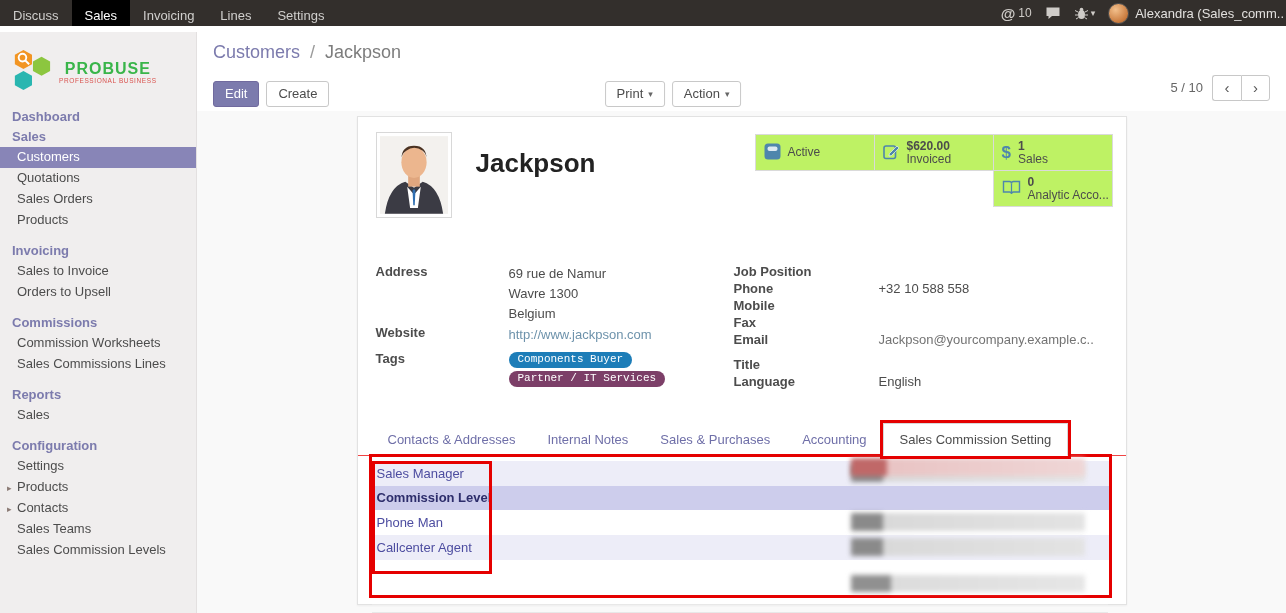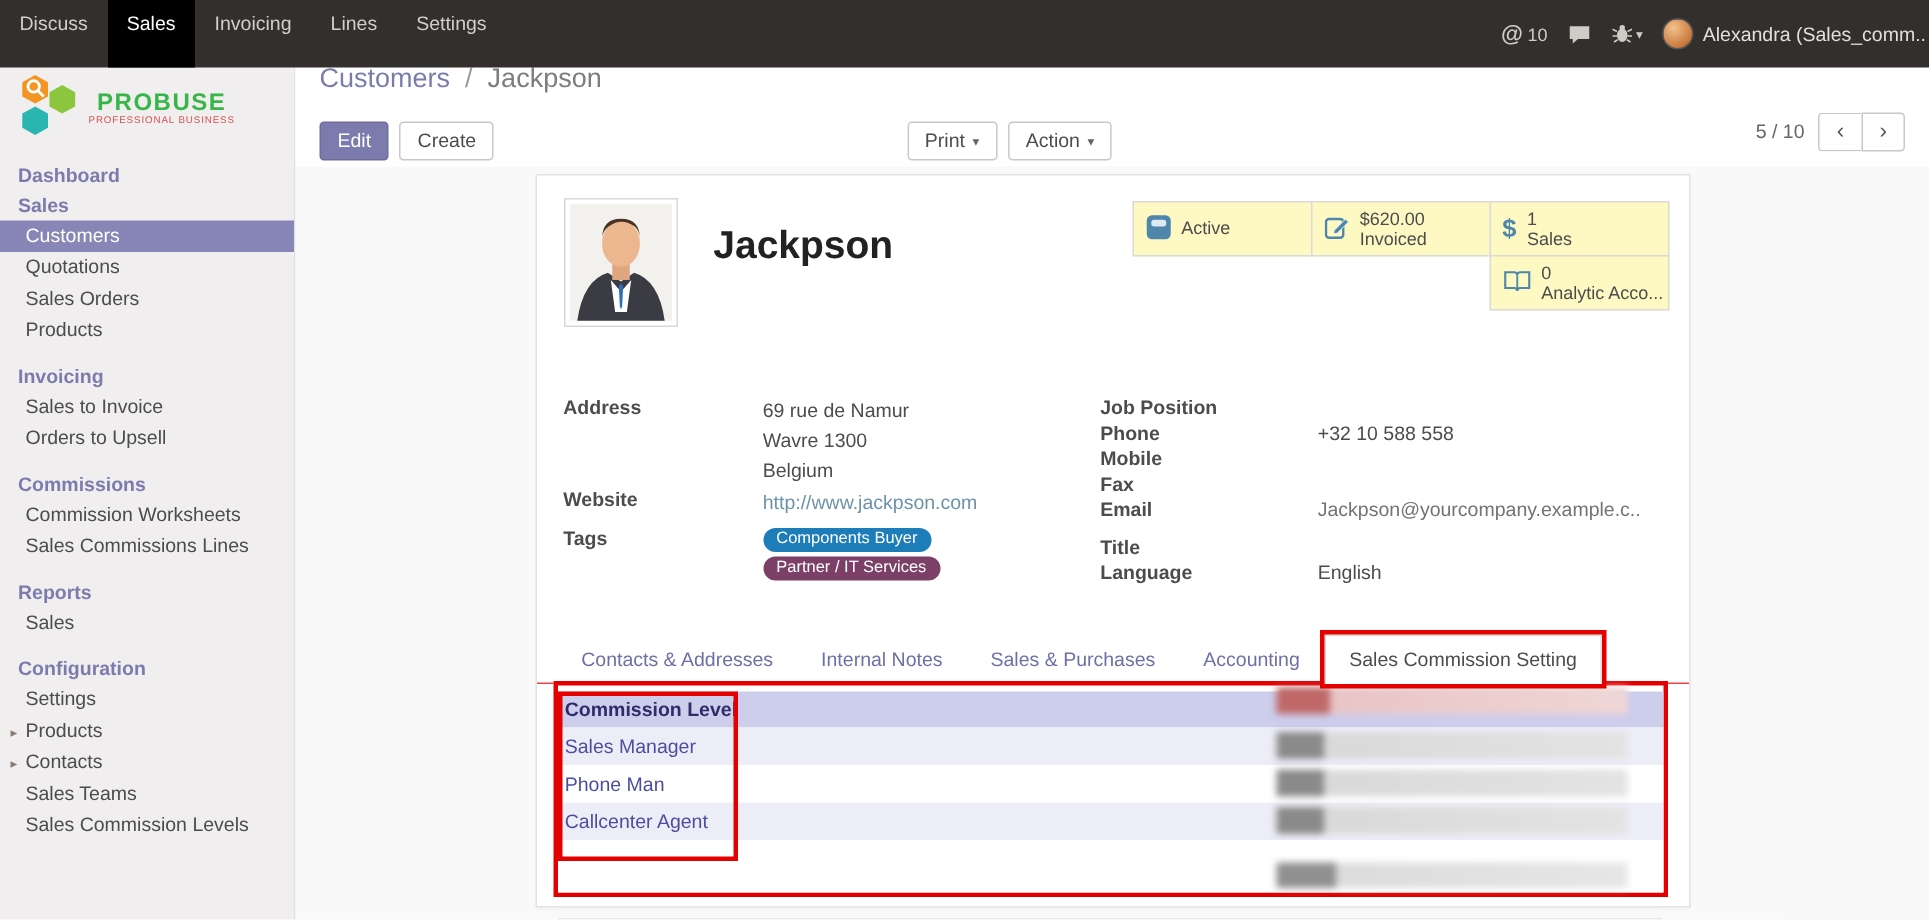--- a/index.html
+++ b/index.html
@@ -1,20 +1,20 @@
 <!DOCTYPE html>
 <html><head>
 <meta charset="utf-8">
 <style>
   * { box-sizing: border-box; margin: 0; padding: 0; }
   html,body { width:1286px; height:613px; overflow:hidden; }
   body { font-family:"Liberation Sans", sans-serif; font-size:13px; color:#4c4c4c; background:#fff; position:relative; }
 
   
-  .topbar { position:absolute; top:0; left:0; right:0; height:45px; background:#332f2c; display:flex; justify-content:space-between; align-items:stretch; z-index:50; }
+  .topbar { position:absolute; top:0; left:0; right:0; height:26px; background:#332f2c; display:flex; justify-content:space-between; align-items:stretch; z-index:50; }
   .topbar-left { display:flex; }
   .menu-item { padding:0 13px; line-height:32px; font-size:13px; color:#d0cfcd; cursor:pointer; }
   .menu-item.active { background:#000; color:#fff; }
   .topbar-right { display:flex; align-items:center; gap:13px; color:#cfccc8; padding-right:2px; }
   .mention { display:flex; align-items:center; gap:3px; cursor:pointer; }
   .at-glyph { font-size:15px; font-weight:bold; }
   .mention-count { font-size:12px; }
   .tb-icon { display:inline-flex; align-items:center; cursor:pointer; }
   .tb-caret { font-size:9px; margin-left:2px; color:#cfccc8; }
   .tb-user { display:flex; align-items:center; gap:6px; cursor:pointer; white-space:nowrap; font-size:13px; color:#e2e0de; }
@@ -52,41 +52,41 @@
   .pager-btn:last-child { border-radius:0 3px 3px 0; }
 
   .content { padding-top:5px; }
   .sheet { position:relative; width:770px; height:489px; margin:0 auto; background:#fff; border:1px solid #e2e2e2; box-shadow:0 1px 2px rgba(0,0,0,.05); }
 
   
   .sheet-head { position:relative; height:133px; padding:15px 13px 0 18px; }
   .avatar-box { float:left; width:76px; height:86px; border:1px solid #d8d8d8; background:#fff; padding:3px; cursor:pointer; }
   .record-name { margin-left:100px; padding-top:16px; font-size:26px; font-weight:bold; color:#222; line-height:30px; }
   .statbuttons { position:absolute; top:18px; right:13px; display:grid; grid-template-columns:repeat(3,119px); grid-auto-rows:36px; }
-  .statbtn { border:1px solid #dadada; background:#fef9c3; display:flex; align-items:center; gap:7px; padding:0 8px; margin-left:-1px; margin-top:-1px; cursor:pointer; overflow:hidden; }
+  .statbtn { border:1px solid #dadada; background:#bef264; display:flex; align-items:center; gap:7px; padding:0 8px; margin-left:-1px; margin-top:-1px; cursor:pointer; overflow:hidden; }
   .statbtn.col3 { grid-column:3; }
   .sb-text { display:flex; flex-direction:column; justify-content:center; }
-  .sb-num { font-weight:normal; font-size:12px; color:#4c4c4c; line-height:13px; }
+  .sb-num { font-weight:bold; font-size:12px; color:#4c4c4c; line-height:13px; }
   .sb-lbl { font-size:12px; color:#4c4c4c; line-height:13px; white-space:nowrap; }
   .sb-dollar { font-size:17px; font-weight:bold; color:#4e86ac; }
 
   
   .o-group { display:flex; padding:0 13px 0 18px; margin-top:14px; }
   .col-left { width:358px; }
   .col-right { flex:1; }
   .frow { display:flex; align-items:flex-start; margin-bottom:1px; min-height:16px; }
   .frow.mt8 { margin-top:9px; }
   .flabel { width:133px; font-weight:bold; font-size:13px; color:#4c4c4c; line-height:16px; }
   .col-right .flabel { width:145px; }
   .fvalue { flex:1; font-size:13px; color:#4c4c4c; line-height:16px; }
   .addr-line { display:block; line-height:20px; }
   .link-web { color:#6d92ab; text-decoration:none; cursor:pointer; line-height:20px; display:inline-block; }
   .link-mail { color:#737373; text-decoration:none; cursor:pointer; }
   .tags-wrap { display:flex; flex-direction:column; align-items:flex-start; gap:3px; margin-top:1px; }
-  .tag { display:inline-block; color:#fff; font-size:11px; line-height:13px; padding:1px 9px 2px; border-radius:9px; cursor:pointer; }
+  .tag { display:inline-block; color:#fff; font-size:11px; line-height:13px; padding:1px 9px 2px; border-radius:9px; cursor:pointer;font-family:Liberation Mono, monospace; }
 
   
   .tabbar { display:flex; align-items:flex-end; margin:32px 0 0; padding-left:14px; border-bottom:1px solid #ef4444; height:33px; }
   .tab { padding:8px 16px; font-size:13px; color:#6f6fa8; cursor:pointer; white-space:nowrap; }
   .tab.active { background:#fff; border:1px solid #d8d8d8; border-bottom:1px solid #fff; color:#4c4c4c; margin-bottom:-1px; outline:3px solid #e50000; z-index:6; position:relative; }
 
   
   .table-annotation { position:relative; margin:-2px 14px 0 11px; border:3px solid #e50000; padding-top:4px; background:#fff; z-index:5; }
   .col-annot { position:absolute; left:0; top:4px; width:120px; height:113px; border:3px solid #e50000; pointer-events:none; z-index:4; }
   .crow { position:relative; height:25px; line-height:25px; font-size:13px; padding-left:5px; color:#4d4da0; background:#fff; }
@@ -358,27 +358,27 @@
         <span class="tab">Internal Notes</span>
         <span class="tab">Sales &amp; Purchases</span>
         <span class="tab">Accounting</span>
         <span class="tab active">Sales Commission Setting</span>
       </div>
 
       <div class="table-annotation">
         <div class="redact redact-header"></div>
         <div class="col-annot"></div>
 
-        <div class="crow header">
-          <span>Commission Level</span>
-        </div>
         <div class="crow alt">
           <span>Sales Manager</span>
           <div class="redact redact-row"></div>
         </div>
+        <div class="crow header">
+          <span>Commission Level</span>
+        </div>
         <div class="crow">
           <span>Phone Man</span>
           <div class="redact redact-row"></div>
         </div>
         <div class="crow alt">
           <span>Callcenter Agent</span>
           <div class="redact redact-row"></div>
         </div>
         <div class="crow empty"></div>
         <div class="crow last">

